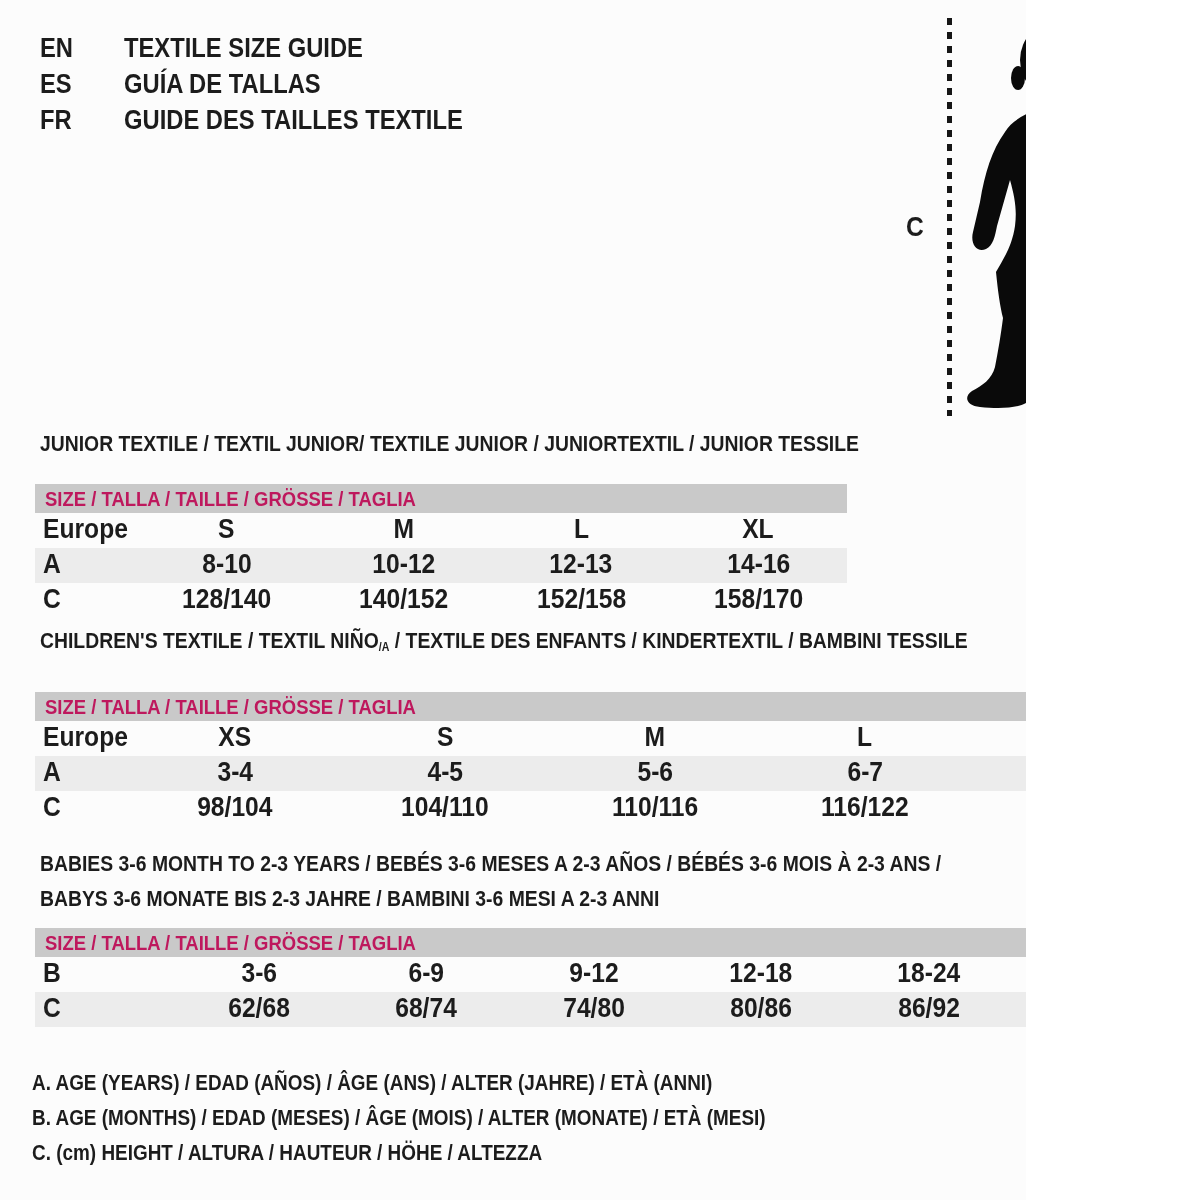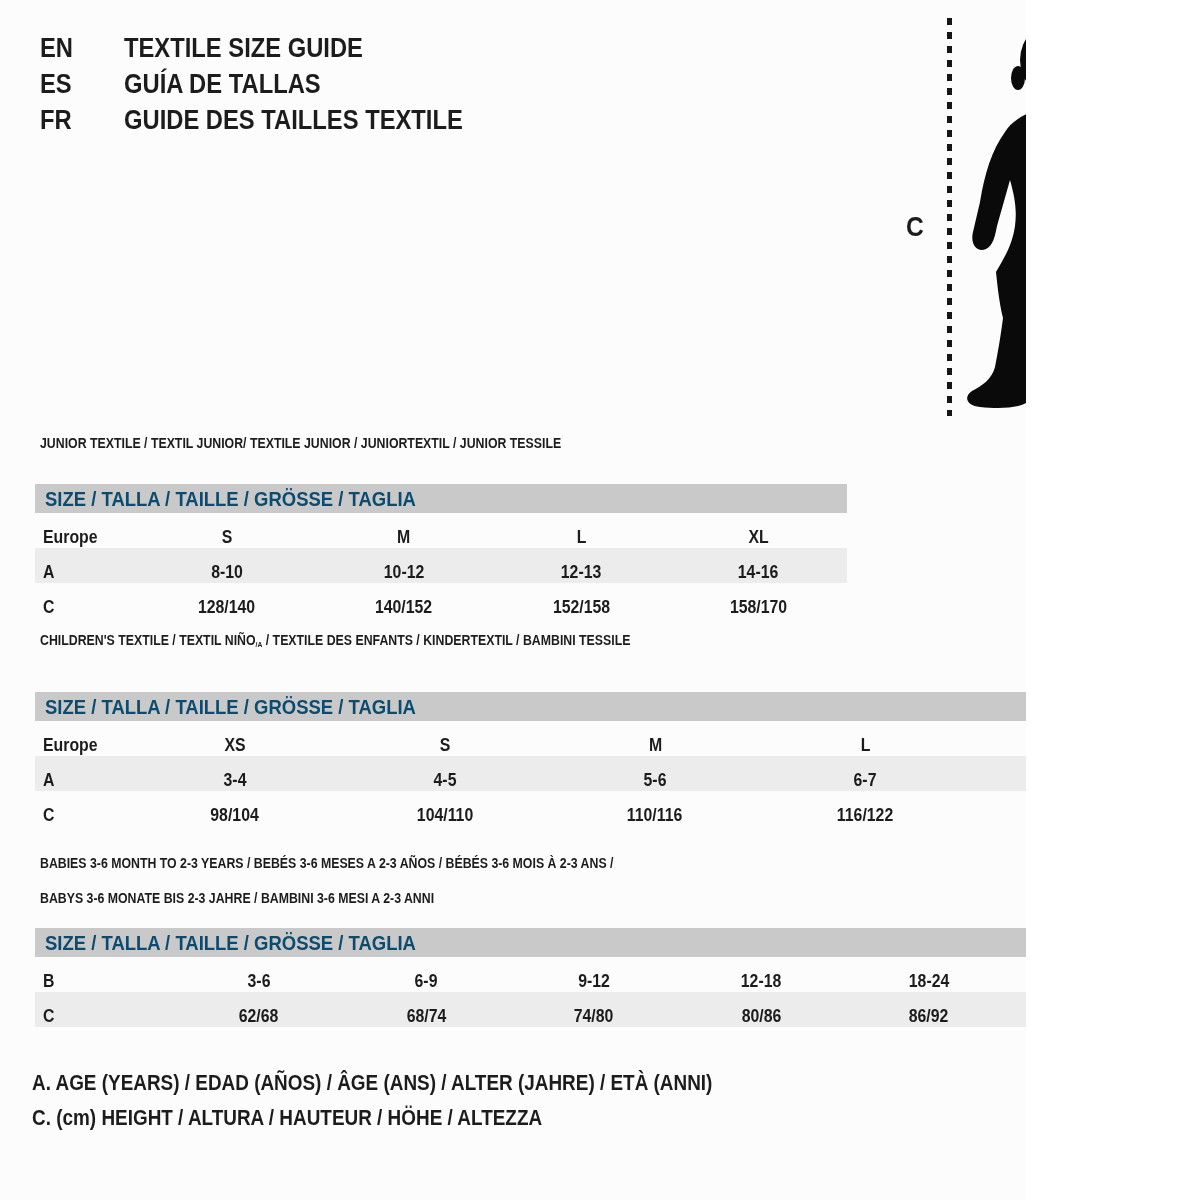--- a/index.html
+++ b/index.html
@@ -20,30 +20,30 @@
 
   
   .dash-line {
     position:absolute; left:947px; top:18px; width:5px; height:398px;
     background:repeating-linear-gradient(to bottom, #161616 0 7px, transparent 7px 14px);
   }
   .c-label { position:absolute; left:906px; top:211px; font-size:28px; }
   .toddler { position:absolute; left:960px; top:14px; }
 
   
-  .sec-heading { position:absolute; left:40px; margin:0; font-size:14px; font-weight:bold; line-height:25px; }
+  .sec-heading { position:absolute; left:40px; margin:0; font-size:22px; font-weight:bold; line-height:25px; }
   .sub { font-size:0.55em; vertical-align:-0.25em; }
 
   
   .size-table { position:absolute; left:35px; }
   .size-bar {
-    height:29px; background:#c9c9c9; color:#0c4a6e;
+    height:29px; background:#c9c9c9; color:#be185d;
     display:flex; align-items:center; padding-left:10px; font-size:21px;
   }
-  .t-row { display:flex; height:35px; align-items:flex-end; font-size:18px; }
+  .t-row { display:flex; height:35px; align-items:flex-start; font-size:28px; }
   .t-row.shaded { background:#ececec; }
   .t-label { padding-left:8px; box-sizing:border-box; }
   .t-cell { flex:1; text-align:center; }
   .w-junior   { width:812px; }  .w-junior   .t-label { width:103px; }
   .w-children { width:1145px; } .w-children .t-label { width:95px; }
   .w-babies   { width:1145px; } .w-babies   .t-label { width:140px; }
 
   
   .legend { position:absolute; left:32px; top:1066px; }
   .legend-row { height:35px; display:flex; align-items:center; font-size:21.5px; }
@@ -198,17 +198,20 @@
       <div class="t-cell"><span class="cxc">86/92</span></div>
       <div class="t-cell"><span class="cxc">92/98</span></div>
     </div>
   </div>
 
   <div class="legend">
     <div class="legend-row">
         <span class="cx">A. AGE (YEARS) / EDAD (AÑOS) / ÂGE (ANS) / ALTER (JAHRE) / ETÀ (ANNI)</span>
       </div>
     <div class="legend-row">
+        <span class="cx">B. AGE (MONTHS) / EDAD (MESES) / ÂGE (MOIS) / ALTER (MONATE) / ETÀ (MESI)</span>
+      </div>
+    <div class="legend-row">
         <span class="cx">C. (cm) HEIGHT / ALTURA / HAUTEUR / HÖHE / ALTEZZA</span>
       </div>
   </div>
 
 </div>
 
 </body></html>

